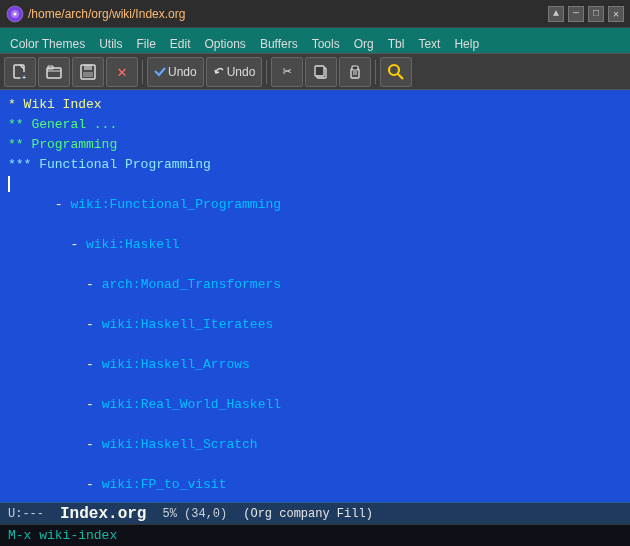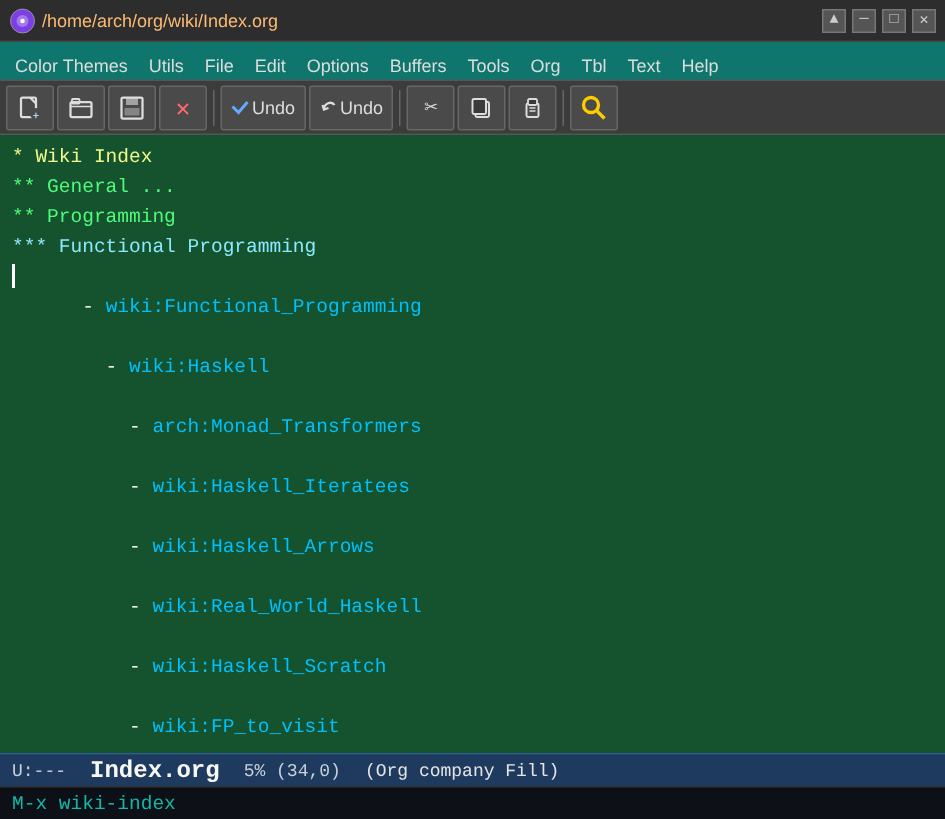--- a/index.html
+++ b/index.html
@@ -127,21 +127,21 @@
       display: flex;
       align-items: center;
       justify-content: center;
       cursor: pointer;
       border-radius: 2px;
     }
 
     
     #editor {
       flex: 1;
-      background: #14532d;
+      background: #1d4ed8;
       color: #c9d1d9;
       padding: 4px 8px;
       overflow-y: auto;
       position: relative;
     }
     #editor-content {
       position: relative;
     }
     .line {
       height: 20px;

